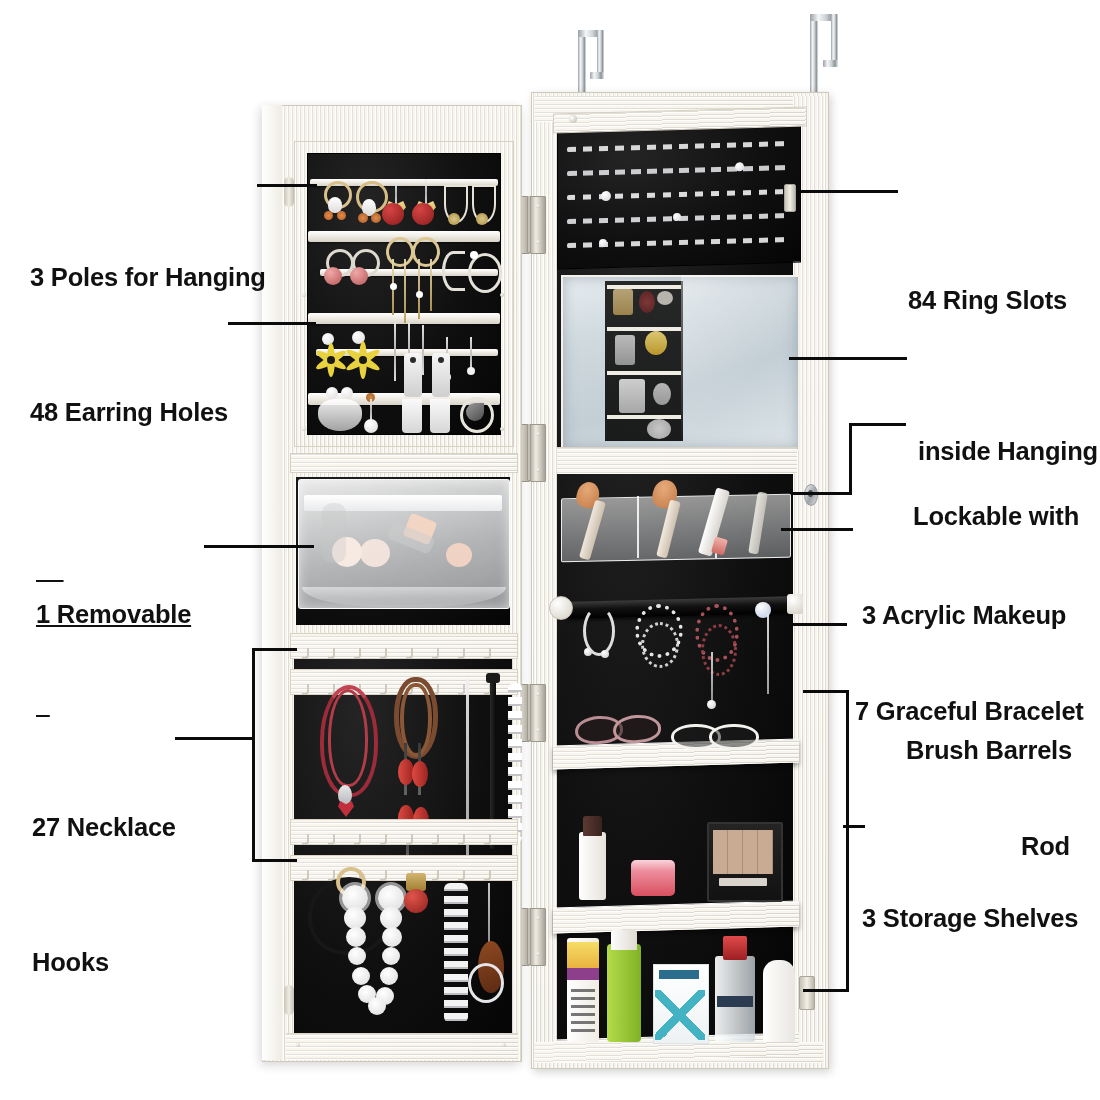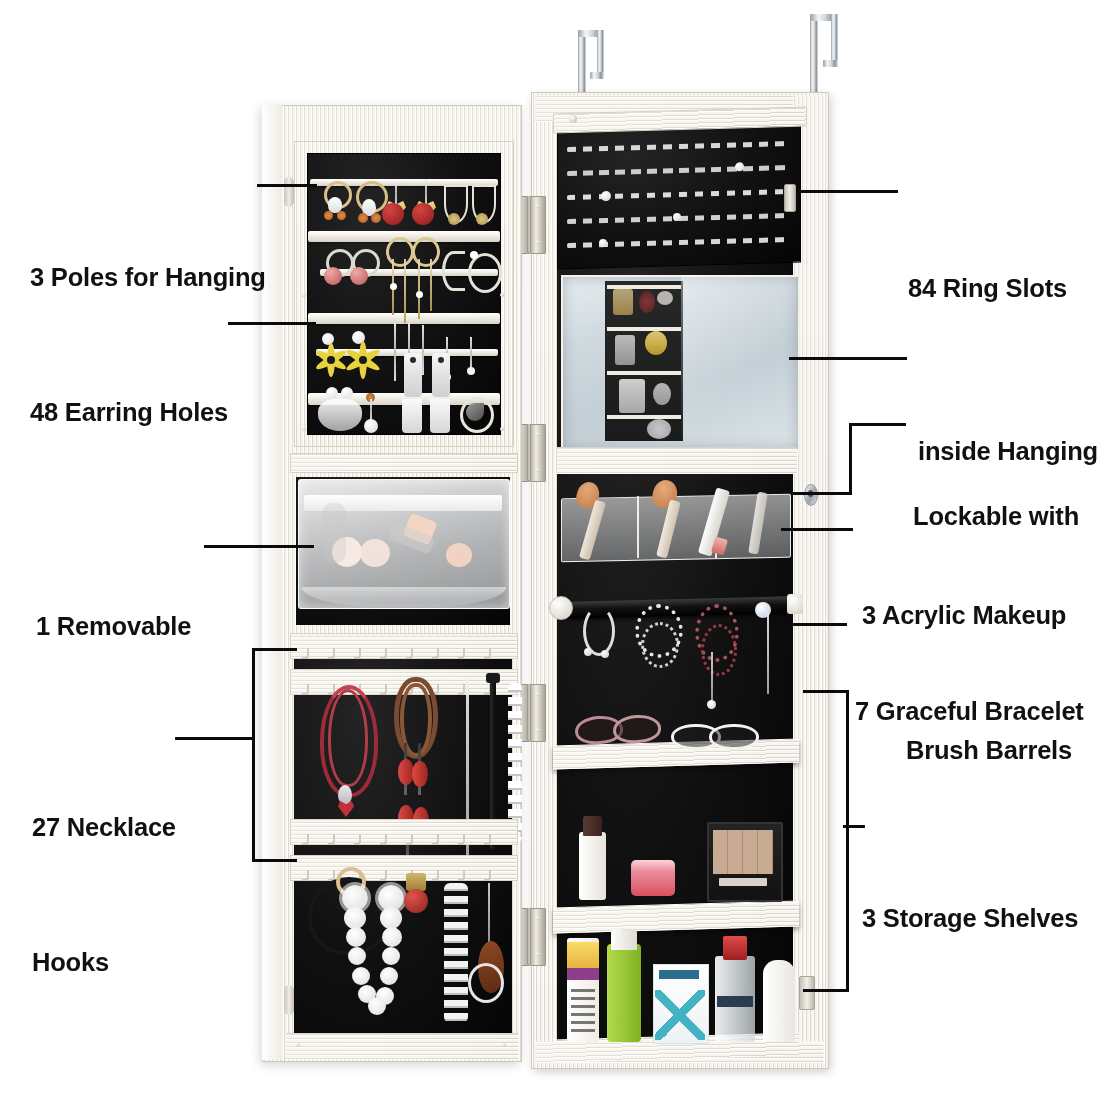--- a/index.html
+++ b/index.html
@@ -552,41 +552,42 @@
 
   <div class="bracket" style="left:803px;top:690px;width:43px;height:296px;border-left:none;"></div>
   <div class="lead h" style="left:843px;top:825px;width:22px;"></div>
 
   <div class="label" style="left:30px;top:165px;">
     <div>3 Poles for Hanging</div>
   </div>
   <div class="label" style="left:30px;top:300px;">
     <div>48 Earring Holes</div>
   </div>
-  <div class="label" style="left:36px;top:514px;">
+  <div class="label" style="left:36px;top:502px;text-decoration:underline;">
     <div>1 Removable</div>
   </div>
   <div class="label" style="left:32px;top:715px;">
     <div>27 Necklace</div>
     <div>Hooks</div>
   </div>
 
-  <div class="label" style="left:908px;top:176px;">
+  <div class="label" style="left:908px;top:188px;">
     <div>84 Ring Slots</div>
   </div>
   <div class="label" style="left:918px;top:339px;">
     <div>inside Hanging</div>
   </div>
   <div class="label right-al" style="left:866px;top:404px;width:197px;text-align:left;">
     <div style="padding-left:47px;">Lockable with</div>
   </div>
   <div class="label" style="left:862px;top:503px;width:210px;">
     <div>3 Acrylic Makeup</div>
     <div style="text-align:right;">Brush Barrels</div>
   </div>
   <div class="label" style="left:855px;top:599px;width:215px;">
     <div>7 Graceful Bracelet</div>
+    <div style="text-align:right;">Rod</div>
   </div>
   <div class="label" style="left:862px;top:806px;">
     <div>3 Storage Shelves</div>
   </div>
 
 </div>
 
 </body></html>

